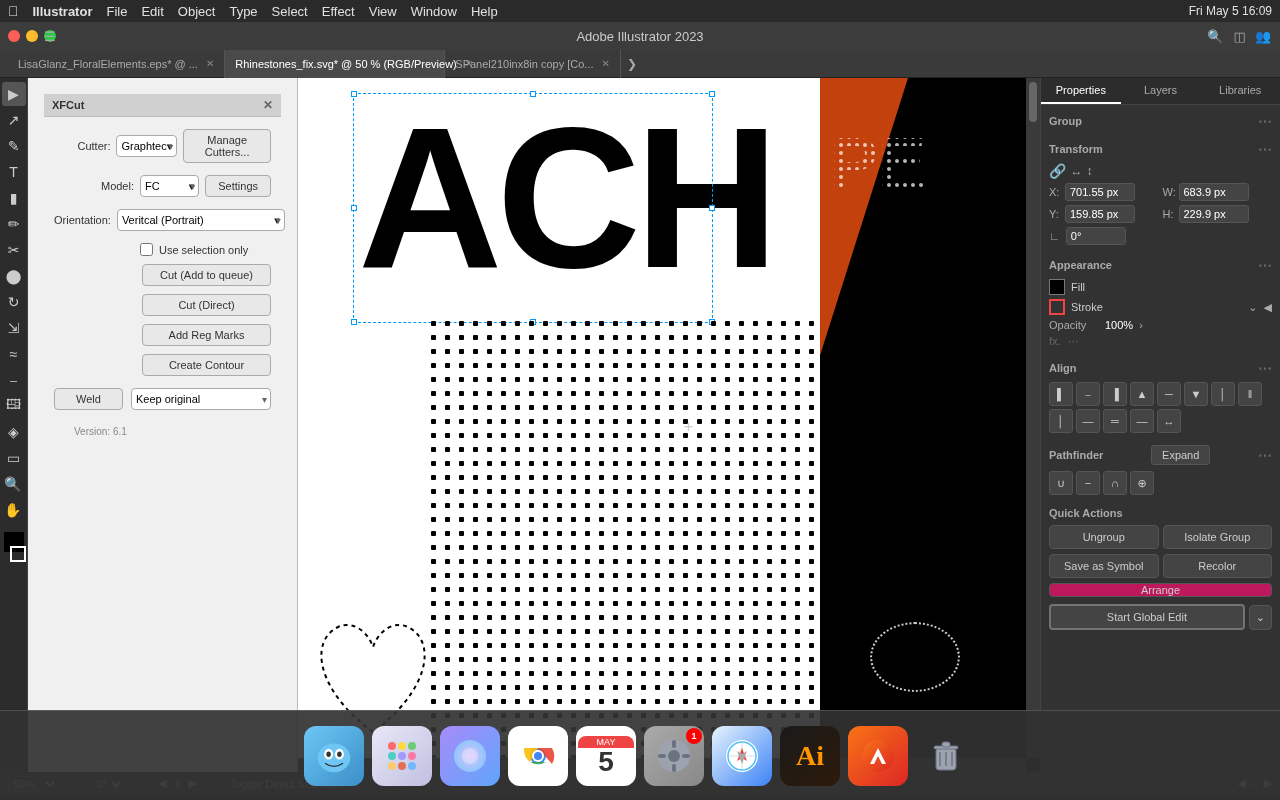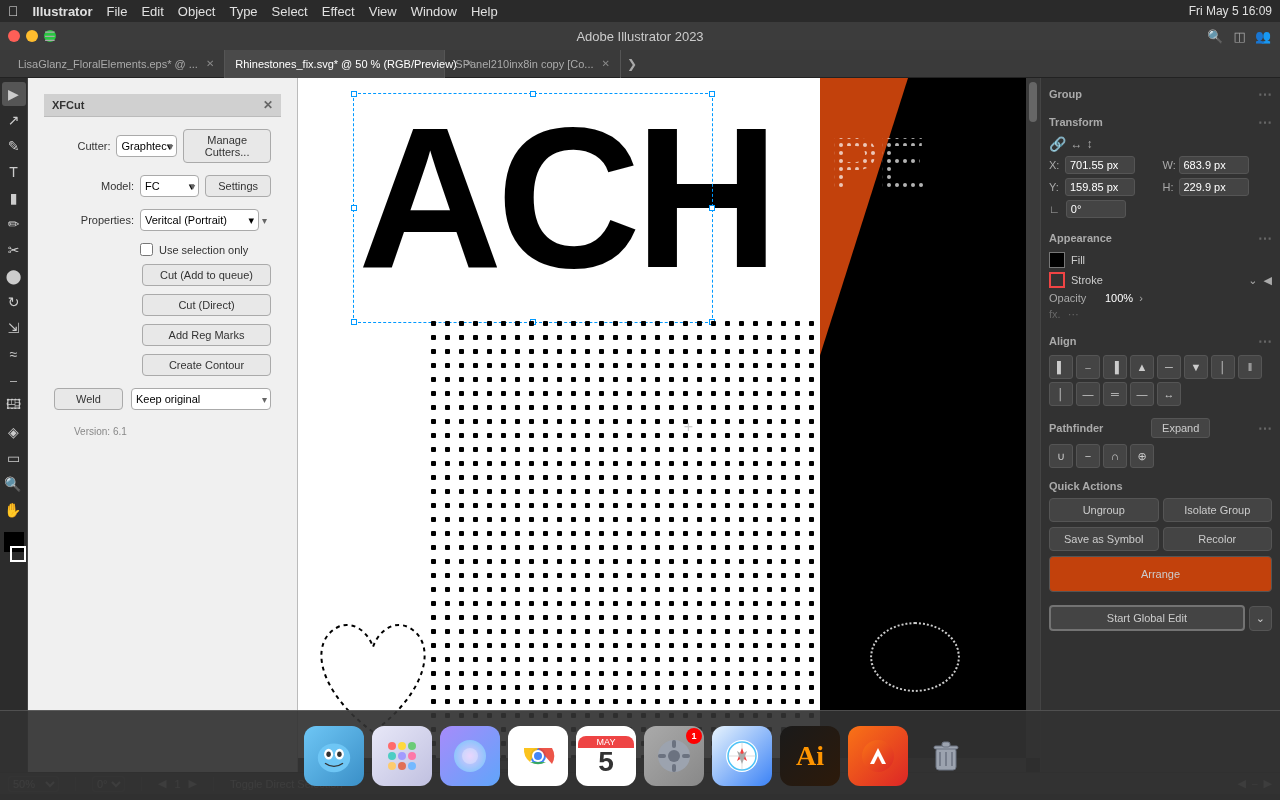--- a/index.html
+++ b/index.html
@@ -180,23 +180,23 @@
       border-radius: 3px; display: flex; align-items: center; justify-content: center;
       cursor: pointer; font-size: 11px; color: #ccc;
     }
     .expand-btn {
       padding: 3px 10px; background: #444; border: 1px solid #555;
       border-radius: 3px; font-size: 11px; color: #ccc; cursor: pointer;
     }
 
     .qa-section { margin-top: 8px; }
     .qa-btn {
-      width: 100%; padding: 11px; background: #c2410c; border: 1px solid #555;
+      width: 100%; padding: 0; background: #be185d; border: 1px solid #555;
       border-radius: 4px; color: #ccc; font-size: 11px; cursor: pointer;
-      margin-bottom: 8px; text-align: center;
+      margin-bottom: 2px; text-align: center;
     }
     .qa-btn-row { display: flex; gap: 4px; margin-bottom: 5px; }
     .qa-btn-half {
       flex: 1; padding: 5px; background: #444; border: 1px solid #555;
       border-radius: 4px; color: #ccc; font-size: 11px; cursor: pointer; text-align: center;
     }
     .start-global-row { display: flex; align-items: center; gap: 4px; margin-top: 5px; }
     .start-global-btn {
       flex: 1; padding: 5px; background: #444; border: 2px solid #737373;
       border-radius: 4px; color: #ccc; font-size: 11px; cursor: pointer; text-align: center;
@@ -347,23 +347,23 @@
         <div class="select-wrapper">
           <div class="form-select-inner">
             <span>FC</span>
             <span>▾</span>
           </div>
         </div>
         <button class="btn-manage">Settings</button>
       </div>
 
       <div class="form-row">
-        <span class="form-label">Properties:</span>
+        <span class="form-label">Orientation:</span>
         <div class="select-wrapper" style="flex:1">
-          <div class="form-select-inner" style="width:119px">
+          <div class="form-select-inner" style="width:168px">
             <span>Veritcal (Portrait)</span>
             <span>▾</span>
           </div>
         </div>
       </div>
 
       <div class="checkbox-row">
         <input type="checkbox" style="">
         <span class="checkbox-label">Use selection only</span>
       </div>
@@ -451,20 +451,25 @@
     <div style="position:absolute;bottom:0;left:0;right:14px;height:14px;background:#3a3a3a;display:flex;align-items:center;">
       <div style="width:40px;height:8px;background:#666;border-radius:4px;margin-left:200px;"></div>
     </div>
 
     <div style="position:absolute;top:0;right:0;bottom:14px;width:14px;background:#3a3a3a;">
       <div style="width:8px;height:40px;background:#666;border-radius:4px;margin:4px auto;"></div>
     </div>
   </div>
 
   <div class="right-panel">
+    <div class="right-tabs">
+      <div class="right-tab active">Properties</div>
+      <div class="right-tab">Layers</div>
+      <div class="right-tab">Libraries</div>
+    </div>
     <div class="right-panel-body">
 
       <div class="panel-section">
         <div class="panel-section-title">
           <span>Group</span>
           <span class="panel-section-more">⋯</span>
         </div>
       </div>
 
       <div class="panel-section">

